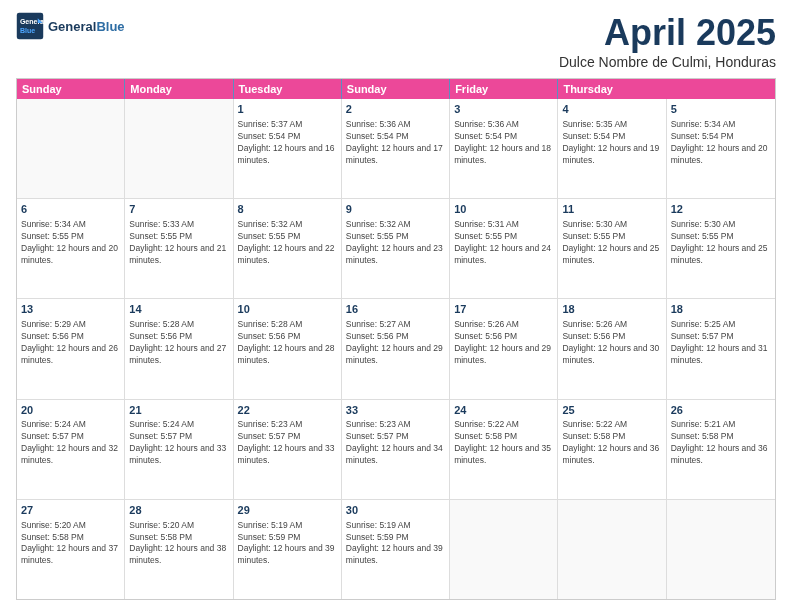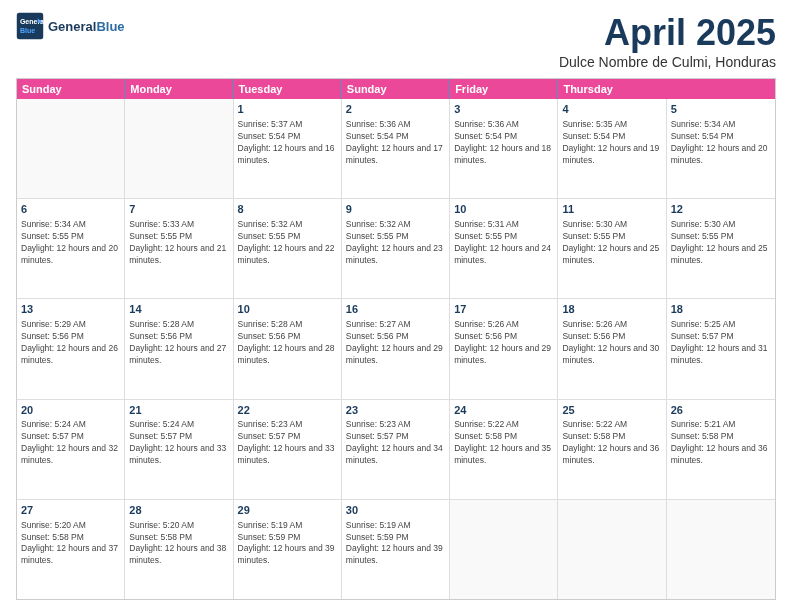--- a/index.html
+++ b/index.html
@@ -221,21 +221,21 @@
           </div>
           <div class="cal-cell">
             <span class="day-num">21</span>
             <div class="cell-info">Sunrise: 5:24 AM<br>Sunset: 5:57 PM<br>Daylight: 12 hours and 33 minutes.</div>
           </div>
           <div class="cal-cell">
             <span class="day-num">22</span>
             <div class="cell-info">Sunrise: 5:23 AM<br>Sunset: 5:57 PM<br>Daylight: 12 hours and 33 minutes.</div>
           </div>
           <div class="cal-cell">
-            <span class="day-num">23</span>
+            <span class="day-num">33</span>
             <div class="cell-info">Sunrise: 5:23 AM<br>Sunset: 5:57 PM<br>Daylight: 12 hours and 34 minutes.</div>
           </div>
           <div class="cal-cell">
             <span class="day-num">24</span>
             <div class="cell-info">Sunrise: 5:22 AM<br>Sunset: 5:58 PM<br>Daylight: 12 hours and 35 minutes.</div>
           </div>
           <div class="cal-cell">
             <span class="day-num">25</span>
             <div class="cell-info">Sunrise: 5:22 AM<br>Sunset: 5:58 PM<br>Daylight: 12 hours and 36 minutes.</div>
           </div>

